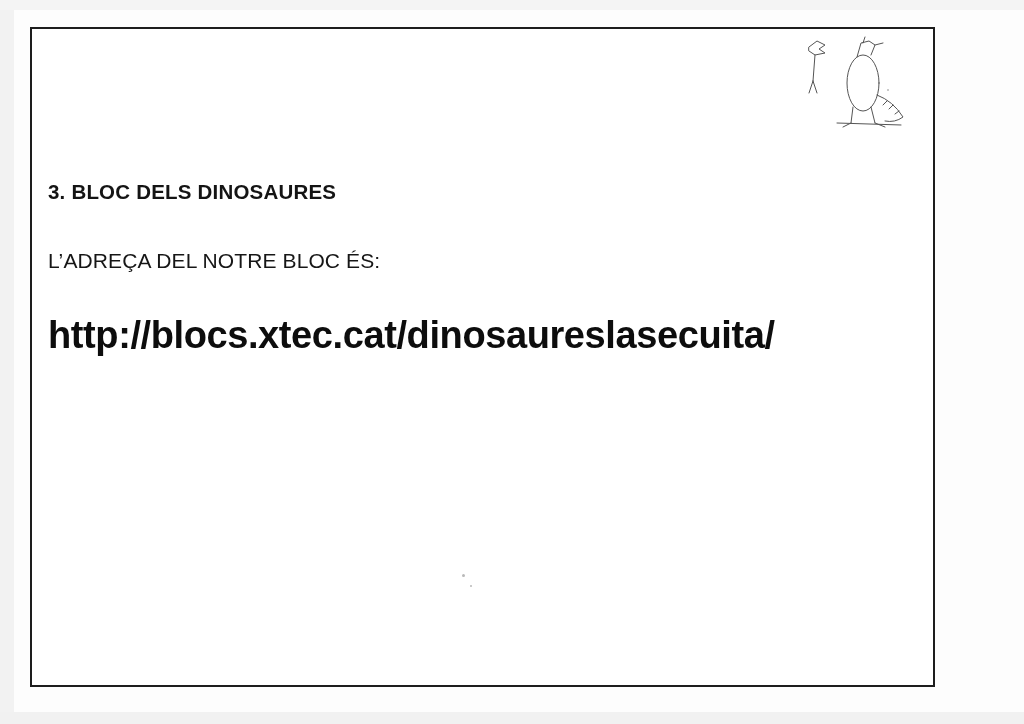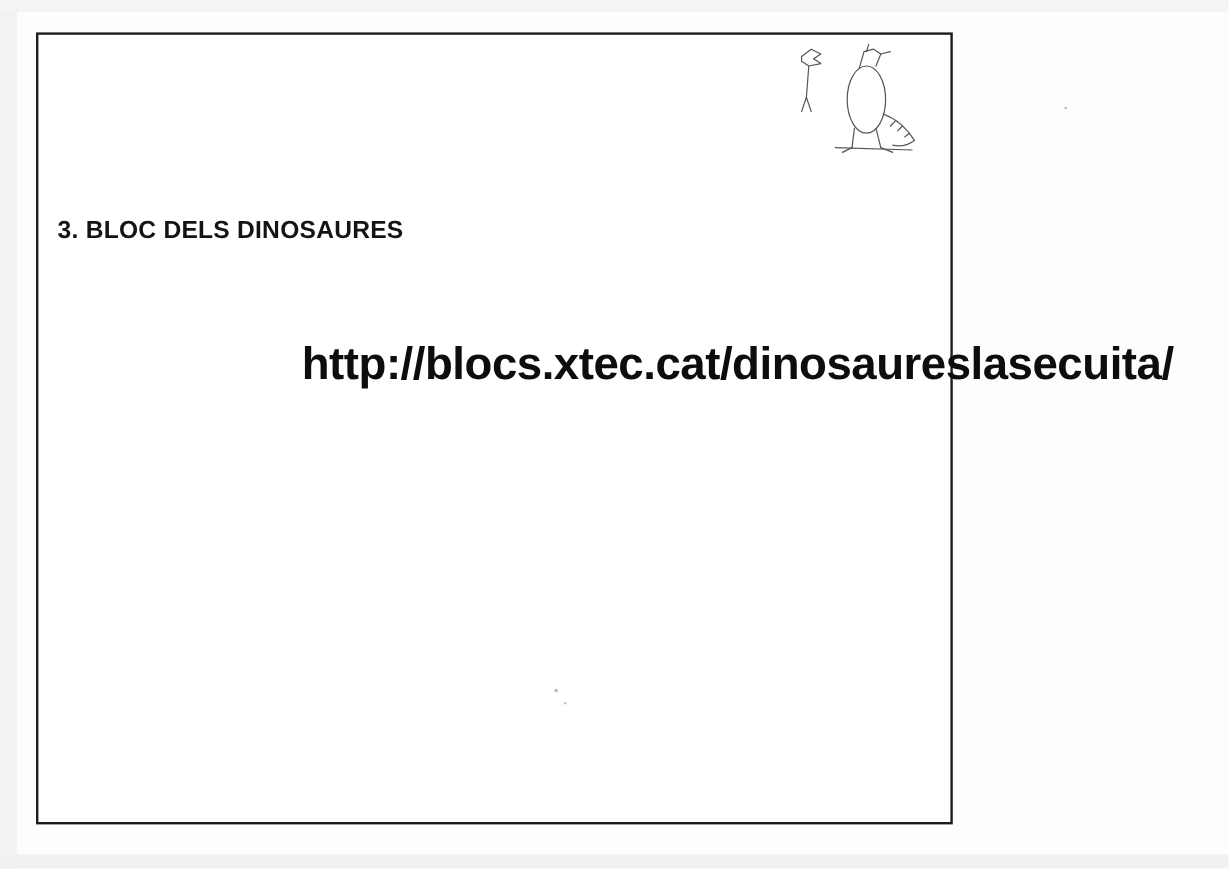--- a/index.html
+++ b/index.html
@@ -35,21 +35,21 @@
   .scan-edge-bottom {
     position: absolute;
     left: 0; bottom: 0;
     width: 1024px; height: 12px;
     background: #f1f1f1;
   }
   .slide-frame {
     position: absolute;
     left: 30px;
     top: 27px;
-    width: 764px;
+    width: 905px;
     height: 660px;
     border: 2px solid #1d1d1d;
     background: #ffffff;
     box-sizing: border-box;
     text-decoration: underline;
   }
   .doodle {
     position: absolute;
     right: 12px;
     top: 6px;
@@ -84,21 +84,21 @@
   }
   .lead-line {
     font-size: 21px;
     color: #161616;
     line-height: 1.5;
     margin: 0;
     letter-spacing: 0.1px;
   }
   .url-line {
     margin: 38px 0 0 0;
-    text-align: right;
+    text-align: left;
     font-size: 38px;
     font-weight: bold;
     color: #0d0d0d;
     letter-spacing: -0.4px;
     white-space: nowrap;
   }
   .speck {
     position: absolute;
     background: #b9b9b9;
     border-radius: 50%;
@@ -136,20 +136,21 @@
           <path d="M86 60 Q102 66 112 82 Q104 88 94 86"></path>
           <path d="M92 70 L96 66 M98 74 L102 70 M104 79 L108 76"></path>
           <path d="M46 88 L110 90"></path>
         </g>
       </svg>
     </div>
 
     <div class="content">
       <p class="heading">3. BLOC DELS DINOSAURES</p>
       <div class="spacer"></div>
+      <p class="lead-line">L’ADREÇA DEL NOTRE BLOC ÉS:</p>
       <p class="url-line">http://blocs.xtec.cat/dinosaureslasecuita/</p>
     </div>
 
     <div class="speck" style="left:430px;top:545px;width:3px;height:3px;"></div>
     <div class="speck" style="left:438px;top:556px;width:2px;height:2px;"></div>
     <div class="speck" style="left:855px;top:60px;width:2px;height:2px;"></div>
   </div>
 
 </div>
 

